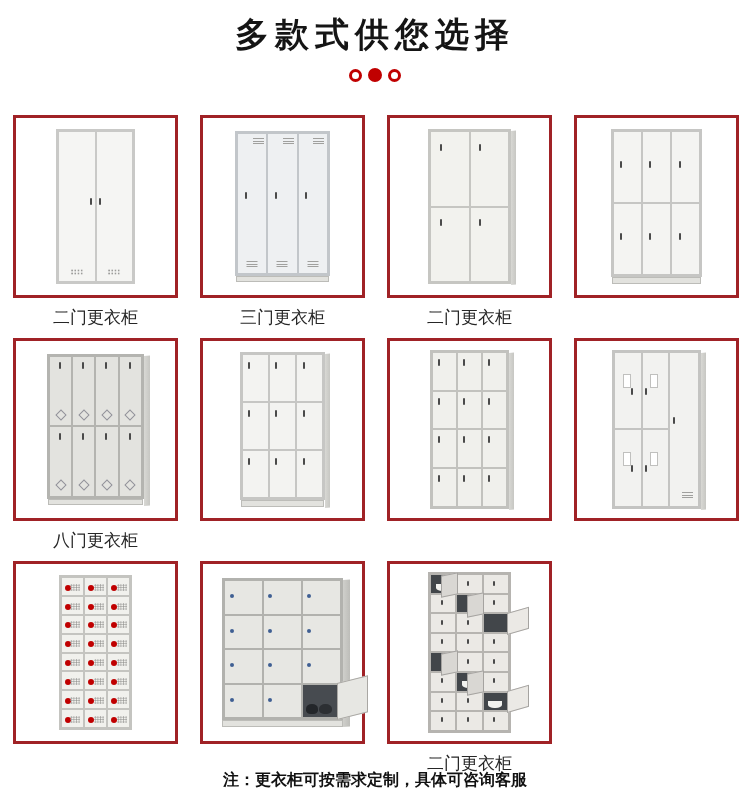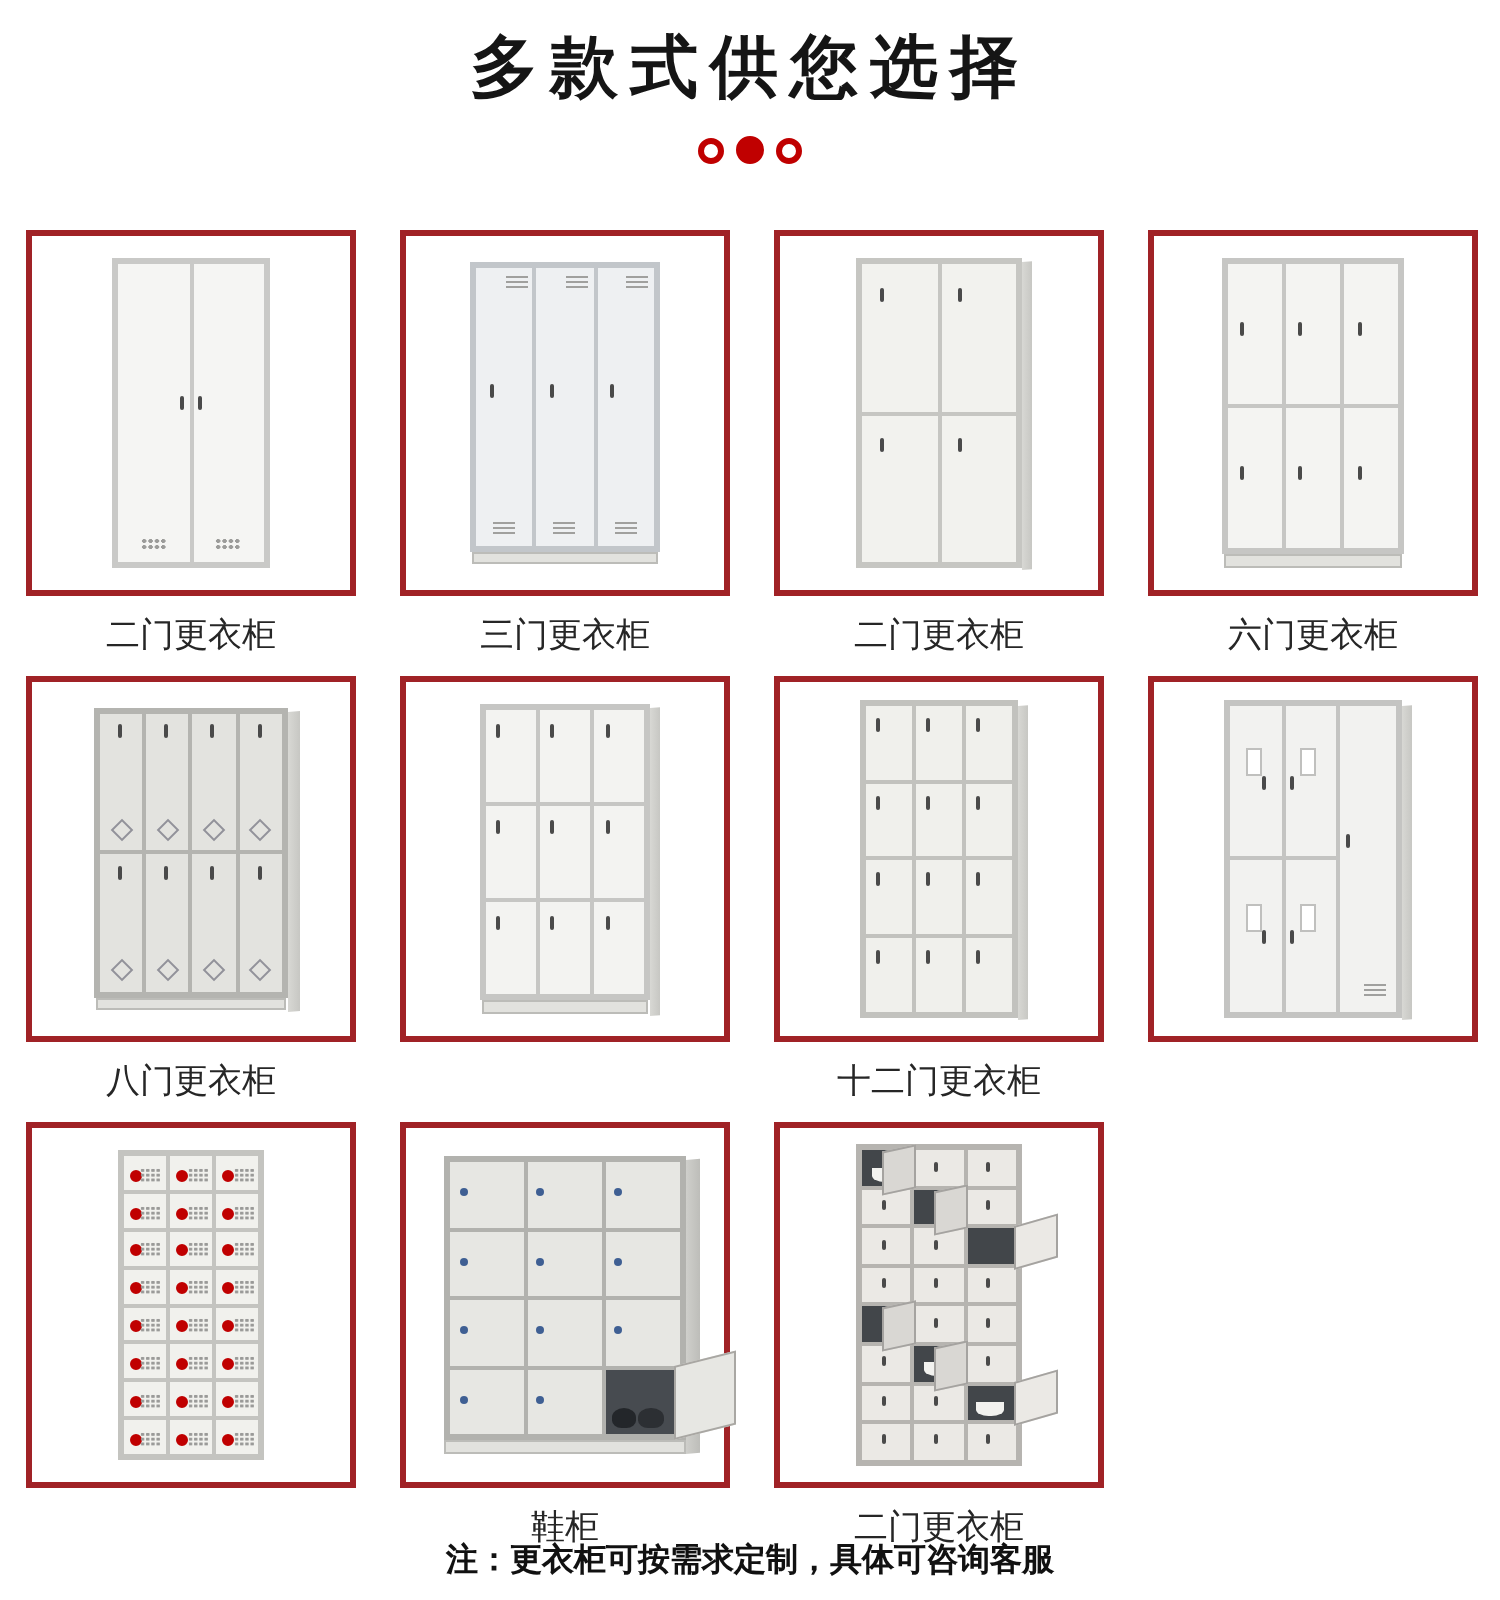--- a/index.html
+++ b/index.html
@@ -150,21 +150,20 @@
             <div class="door" style="background: rgb(244, 244, 242);">
               <div class="handle" style="left: 24%; top: 42%;"></div>
             </div>
             <div class="door" style="background: rgb(244, 244, 242);">
               <div class="handle" style="left: 24%; top: 42%;"></div>
             </div>
           </div>
           <div class="plinth"></div>
         </div>
     </div>
-    <div class="label">六门更衣柜</div>
   </div>
 
   <div class="card">
     <div class="frame" style="border-color: rgb(160, 34, 38);">
       <div class="cab" style="width: 66%; height: 92%;">
           <div class="doors" style="grid-template-columns: repeat(4, 1fr); grid-template-rows: repeat(2, 1fr); background: rgb(180, 180, 176); border-color: rgb(180, 180, 176); bottom: 4.5%;">
             <div class="door" style="background: rgb(227, 227, 223);">
               <div class="handle" style="left: 42%; top: 8%;"></div>
               <div class="vent-diamond"></div>
             </div>
@@ -279,21 +278,20 @@
             <div class="door" style="background: rgb(240, 240, 236);">
               <div class="handle" style="left: 22%; top: 16%;"></div>
             </div>
             <div class="door" style="background: rgb(240, 240, 236);">
               <div class="handle" style="left: 22%; top: 16%;"></div>
             </div>
           </div>
           <div class="side"></div>
         </div>
     </div>
-    <div class="label">十二门更衣柜</div>
   </div>
 
   <div class="card">
     <div class="frame" style="border-color: rgb(160, 34, 38);">
       <div class="cab" style="width: 60%; height: 96%;">
           <div style="position: absolute; inset: 0px; display: flex; gap: 2px; padding: 2px; box-sizing: border-box; background: rgb(196, 196, 194); border: 1px solid rgb(196, 196, 194);">
             <div style="width: 64%; display: grid; gap: 2px; background: rgb(196, 196, 194); grid-template-columns: 1fr 1fr; grid-template-rows: 1fr 1fr;">
               <div class="door" style="background: rgb(242, 242, 240); position: relative;">
                 <div style="position: absolute; left: 30%; top: 28%; width: 24%; height: 16%; background: rgb(255, 255, 255); border: 1px solid rgb(192, 192, 190);"></div>
                 <div class="handle" style="left: 62%; top: 46%;"></div>
@@ -466,21 +464,20 @@
             <div class="door" style="background: rgb(71, 75, 80);">
               <div style="position: absolute; bottom: 10%; left: 8%; width: 34%; height: 30%; background: rgb(35, 38, 42); border-radius: 50% 50% 40% 40%;"></div>
               <div style="position: absolute; bottom: 10%; left: 44%; width: 34%; height: 30%; background: rgb(44, 47, 51); border-radius: 50% 50% 40% 40%;"></div>
               <div style="position: absolute; left: 92%; top: -4%; width: 78%; height: 108%; background: rgb(231, 231, 227); border: 1px solid rgb(169, 167, 163); transform: skewY(-14deg); transform-origin: left top; z-index: 3;"></div>
             </div>
           </div>
           <div class="plinth" style="left: 0%; right: 0%;"></div>
           <div class="side" style="background: linear-gradient(90deg, rgb(207, 207, 203), rgb(189, 189, 185));"></div>
         </div>
     </div>
-    <div class="label">鞋柜</div>
   </div>
 
   <div class="card">
     <div class="frame" style="border-color: rgb(160, 34, 38);">
       <div class="cab" style="width: 56%; height: 97%;">
           <div class="doors" style="grid-template-columns: repeat(3, 1fr); grid-template-rows: repeat(8, 1fr); background: rgb(182, 180, 176); border-color: rgb(182, 180, 176); overflow: visible;">
             <div class="door" style="background: rgb(66, 70, 74);">
               <div style="position: absolute; bottom: 12%; left: 20%; width: 58%; height: 42%; background: rgb(242, 242, 239); border-radius: 0px 0px 45% 45%;"></div>
               <div style="position: absolute; right: -10%; top: -6%; width: 62%; height: 112%; background: rgb(217, 215, 211); border: 1px solid rgb(165, 163, 160); transform: skewY(-12deg); z-index: 2;"></div>
             </div>

